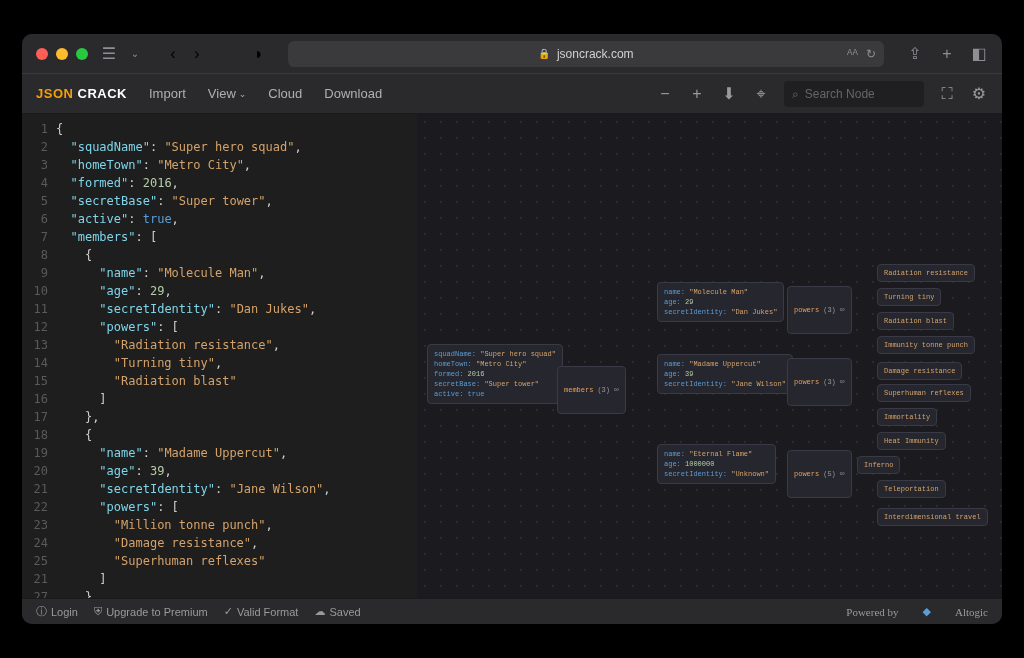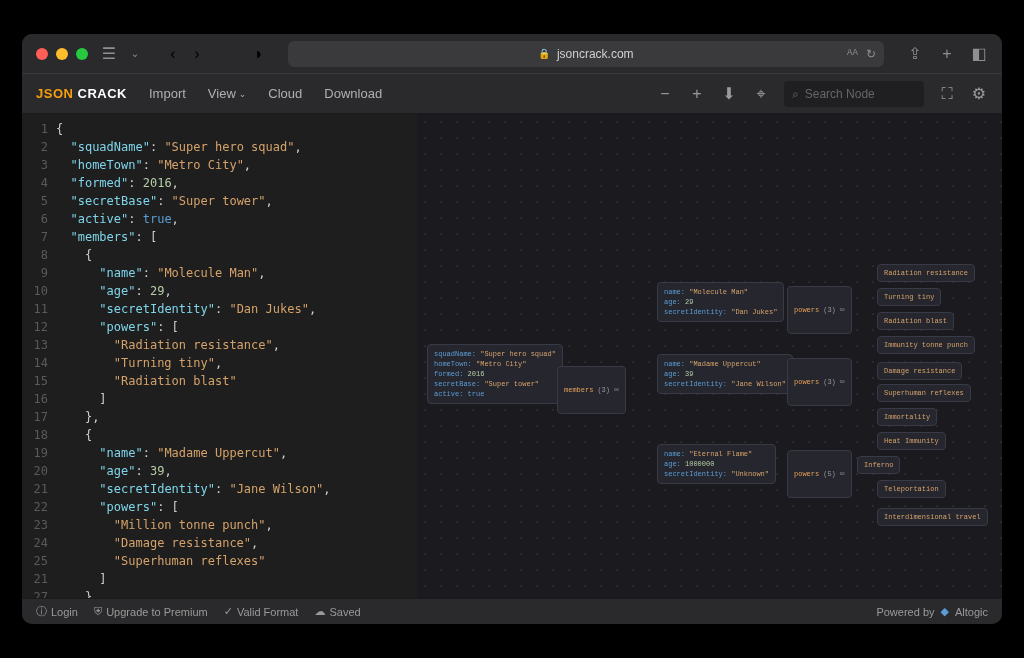--- a/index.html
+++ b/index.html
@@ -41,21 +41,21 @@
 .node .k { color: #5b9dd6; } .node .v { color: #d4a26a; } .node .n { color: #b5cea8; } .node .b { color: #5b9dd6; }
 .node-arr { padding: 18px 6px; display: flex; align-items: center; gap: 4px; }
 .node-arr .name { color: #e6a05a; }
 .node-arr .count { color: #999; }
 .node-arr .link { color: #888; font-size: 8px; }
 .node-leaf { padding: 3px 6px; color: #d4a26a; }
 svg.edges { position: absolute; inset: 0; pointer-events: none; }
 svg.edges path { stroke: #3a3a46; stroke-width: 1; fill: none; }
 .statusbar { height: 26px; background: #2a2a2c; display: flex; align-items: center; padding: 0 14px; gap: 16px; font-size: 11px; color: #9a9a9a; border-top: 1px solid #1a1a1a; }
 .status-item { display: flex; align-items: center; gap: 4px; }
-.status-right { margin-left: auto; display: flex; align-items: center; gap: 6px; }
+.status-right { margin-left: auto; display: flex; align-items: center; gap: 24px; font-family: Liberation Serif, serif; }
 .status-right .logo-icon { color: #5b9dd6; }
 </style>
 </head>
 <body>
 
 <div class="window">
   <div class="titlebar">
     <div class="traffic">
       <div class="dot red"></div>
       <div class="dot yellow"></div>

